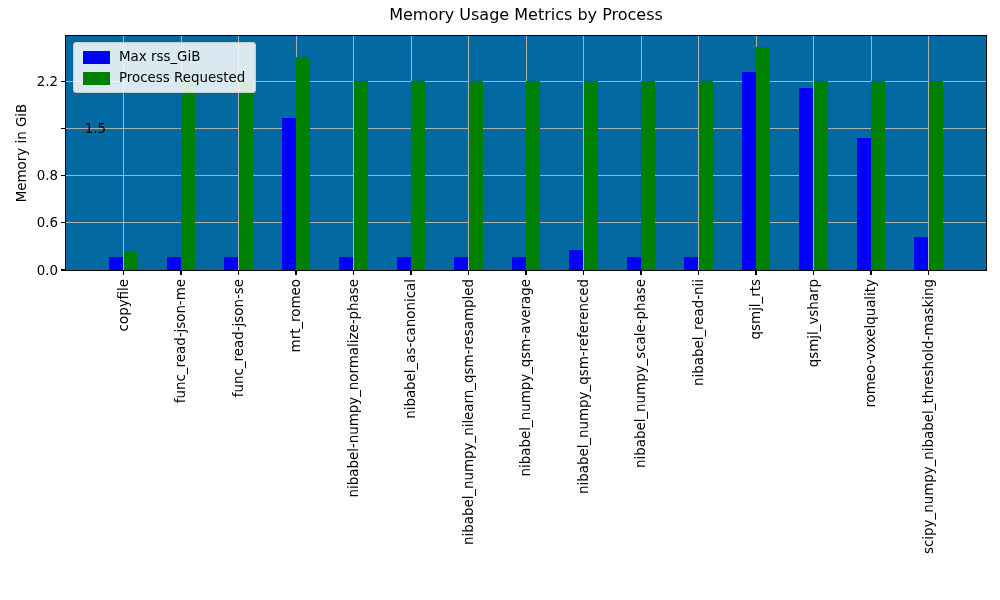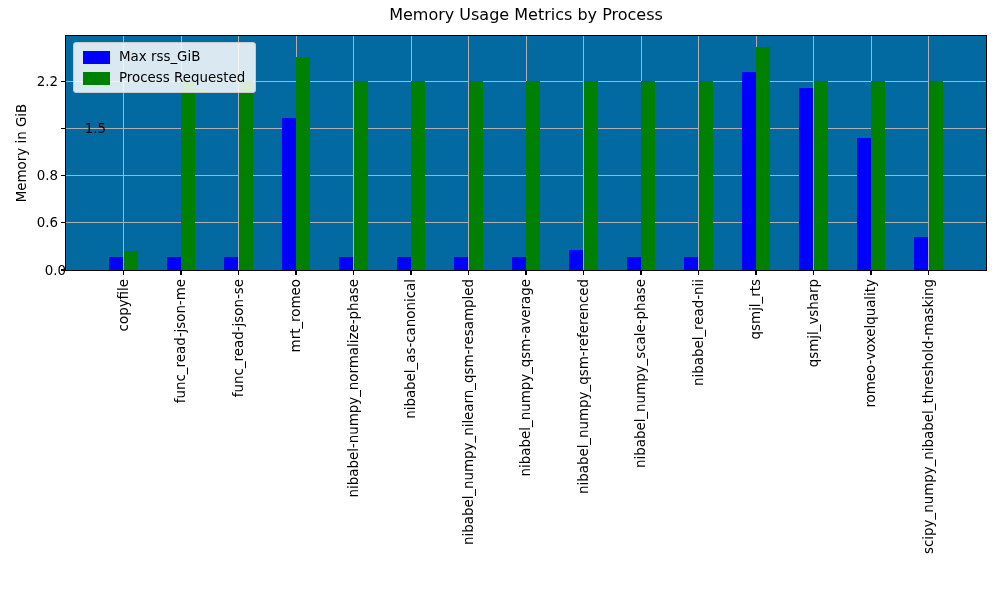--- a/index.html
+++ b/index.html
@@ -161,21 +161,21 @@
         </div>
         <div class="legend-entry">
           <span class="legend-patch" style="background: rgb(0, 128, 0);"></span>
           <span class="legend-label">Process Requested</span>
         </div>
       </div>
   </div>
 
   <div>
       <div class="y-tick-mark" style="top: 269.4px;"></div>
-      <div class="y-tick-label" style="top: 261.5px; margin-left: 8px;">0.0</div>
+      <div class="y-tick-label" style="top: 261.5px;">0.0</div>
       <div class="y-tick-mark" style="top: 222.223px;"></div>
       <div class="y-tick-label" style="top: 214.323px;">0.6</div>
       <div class="y-tick-mark" style="top: 175.045px;"></div>
       <div class="y-tick-label" style="top: 167.145px;">0.8</div>
       <div class="y-tick-mark" style="top: 127.868px;"></div>
       <div class="y-tick-label" style="top: 119.968px; padding-left: 48px;">1.5</div>
       <div class="y-tick-mark" style="top: 80.6903px;"></div>
       <div class="y-tick-label" style="top: 72.7903px;">2.2</div>
     </div>
   <div>

